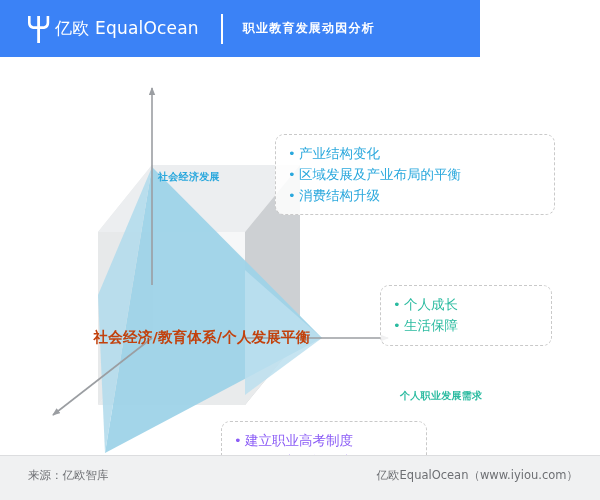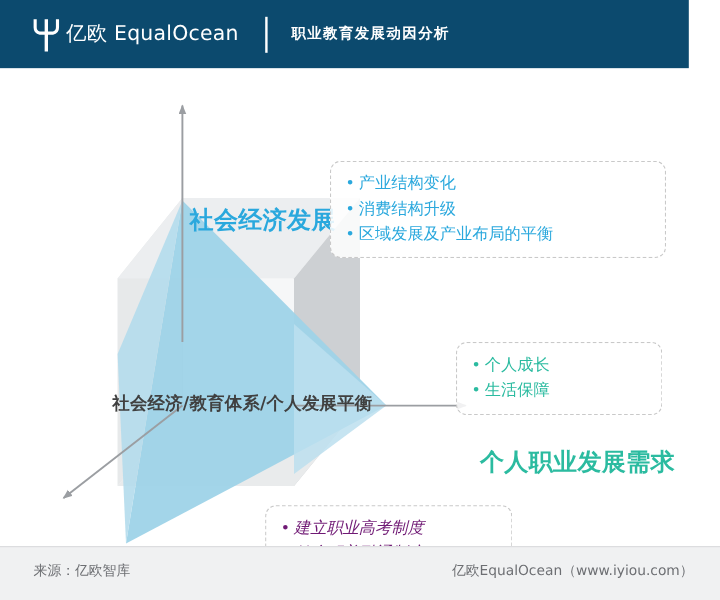--- a/index.html
+++ b/index.html
@@ -12,22 +12,22 @@
     background: #ffffff;
     font-family: "DejaVu Sans", "Liberation Sans", sans-serif;
     overflow: hidden;
     position: relative;
   }
 
   
   #header-bar {
     position: absolute;
     left: 0; top: 0;
-    width: 574px; height: 57px;
-    background: #0c4a6e;
+    width: 480px; height: 57px;
+    background: #3b82f6;
     display: flex;
     align-items: center;
     text-align: center;
   }
   #logo-group {
     display: flex;
     align-items: center;
     margin-left: 26px;
   }
   #logo-mark {
@@ -104,48 +104,48 @@
   #callout-social li { color: #2aa8dd; }
   #callout-personal {
     left: 380px; top: 228px;
     width: 172px;
   }
   #callout-personal li { color: #2bbba0; }
   #callout-voced {
     left: 221px; top: 364px;
     width: 206px;
   }
-  #callout-voced li { color: #701a75; font-style: italic; }
+  #callout-voced li { color: #8b5cf6; }
 
   
   .axis-label {
     position: absolute;
-    font-size: 20px;
+    font-size: 10px;
     font-weight: bold;
     white-space: nowrap;
     letter-spacing: 0.3px;
   }
   #label-axis-social {
     left: 158px; top: 113px;
     color: #2aa8dd;
   }
   #label-axis-personal {
-    left: 400px; top: 315px;
+    left: 400px; top: 332px;
     color: #2bbba0;
   }
   #label-axis-voced {
     left: 68px; top: 408px;
     color: #ee8c3e;
   }
   #label-center {
     position: absolute;
     left: 78px; top: 270px;
     width: 248px;
     text-align: center;
-    color: #404040;
+    color: #c2410c;
     font-size: 14.5px;
     font-weight: bold;
     line-height: 1.42;
     letter-spacing: 0.2px;
   }
 
   
   #footer-bar {
     position: absolute;
     left: 0; top: 455px;
@@ -226,24 +226,24 @@
   <div class="axis-label" id="label-axis-voced">职业教育体系建设</div>
 
   <div id="label-center">社会经济/教育体系/个人发展平衡</div>
 
   <div class="callout" id="callout-social">
     <ul>
       <li>
         <span class="bullet">•</span><span>产业结构变化</span>
       </li>
       <li>
+        <span class="bullet">•</span><span>区域发展及产业布局的平衡</span>
+      </li>
+      <li>
         <span class="bullet">•</span><span>消费结构升级</span>
-      </li>
-      <li>
-        <span class="bullet">•</span><span>区域发展及产业布局的平衡</span>
       </li>
     </ul>
   </div>
 
   <div class="callout" id="callout-personal">
     <ul>
       <li>
         <span class="bullet">•</span><span>个人成长</span>
       </li>
       <li>

